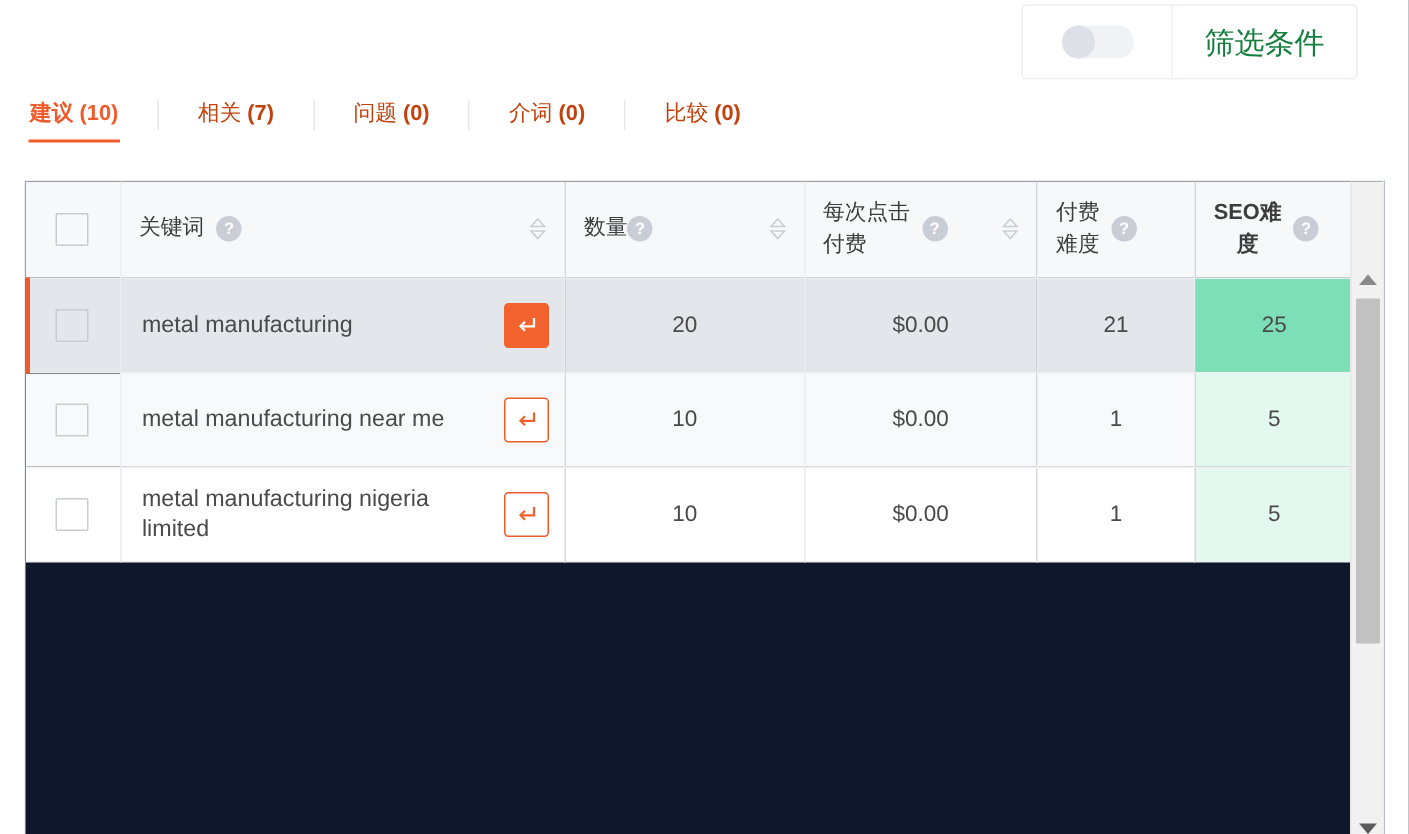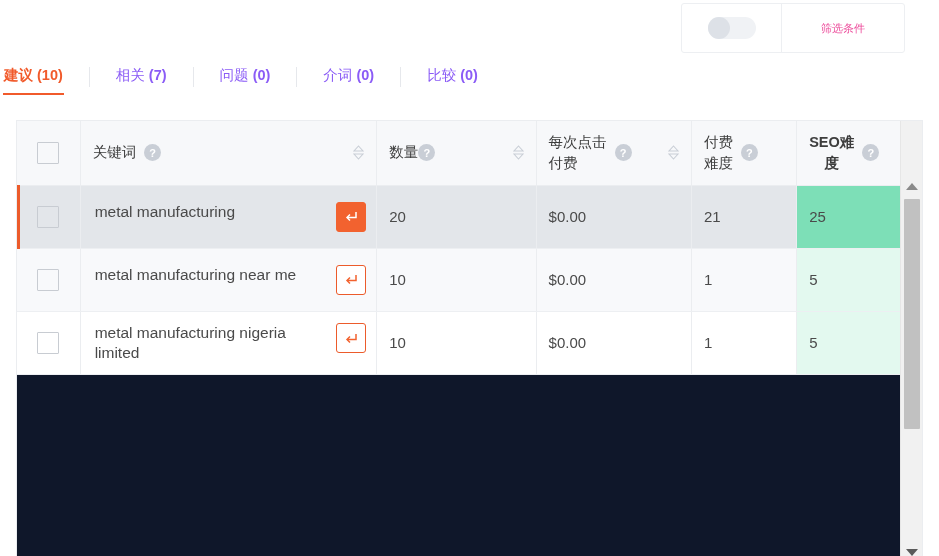--- a/index.html
+++ b/index.html
@@ -45,38 +45,38 @@
   .toggle .knob {
     position: absolute;
     left: 0; top: 0;
     width: 22px; height: 22px;
     border-radius: 50%;
     background: #dde1e7;
   }
   .filter-cell {
     display: flex; align-items: center; justify-content: center;
     width: 122px;
-    font-size: 11px;
-    color: #ec4899;
+    font-size: 20px;
+    color: #15803d;
     cursor: pointer;
   }
 
   
   .tabs {
     position: absolute;
-    left: 4px; top: 66px;
+    left: 20px; top: 66px;
     width: 907px;
     height: 36px;
     display: flex;
     align-items: flex-start;
   }
   .tab {
     position: relative;
     font-size: 14.5px;
-    color: #8b5cf6;
+    color: #c2410c;
     padding: 0 0 10px 0;
     cursor: pointer;
     white-space: nowrap;
   }
   .tab-sep {
     width: 1px;
     height: 20px;
     background: #e6e8ec;
     margin: 1px 26px 0 26px;
     flex: none;
@@ -151,20 +151,21 @@
   }
   .sorter svg { display: block; }
 
   tbody td {
     height: 63px;
     border-right: 1px solid #ebedf0;
     border-bottom: 1px solid #edeff2;
     padding: 0 12px;
     font-size: 15px;
     color: #4a4a4a;
+    text-align: center;
     vertical-align: middle;
   }
   tbody td.nosep { border-right: none; }
   tbody tr.odd  td { background: #ffffff; }
   tbody tr.even td { background: #f8f9fb; }
   tbody tr.selected td { background: #e3e6ea; }
 
   td.chk-cell { text-align: center; position: relative; }
   tr.selected td.chk-cell::before {
     content: "";
@@ -182,21 +183,21 @@
     cursor: pointer;
     vertical-align: middle;
   }
 
   td.kw-cell {
     text-align: left;
     padding: 0 10px 0 14px;
   }
   .kw-row {
     display: flex;
-    align-items: flex-start;
+    align-items: center;
     justify-content: space-between;
     gap: 6px;
   }
   .kw-text {
     font-size: 15.5px;
     color: #4a4a4a;
     line-height: 1.25;
     max-width: 222px;
   }
   .arrow-btn {

